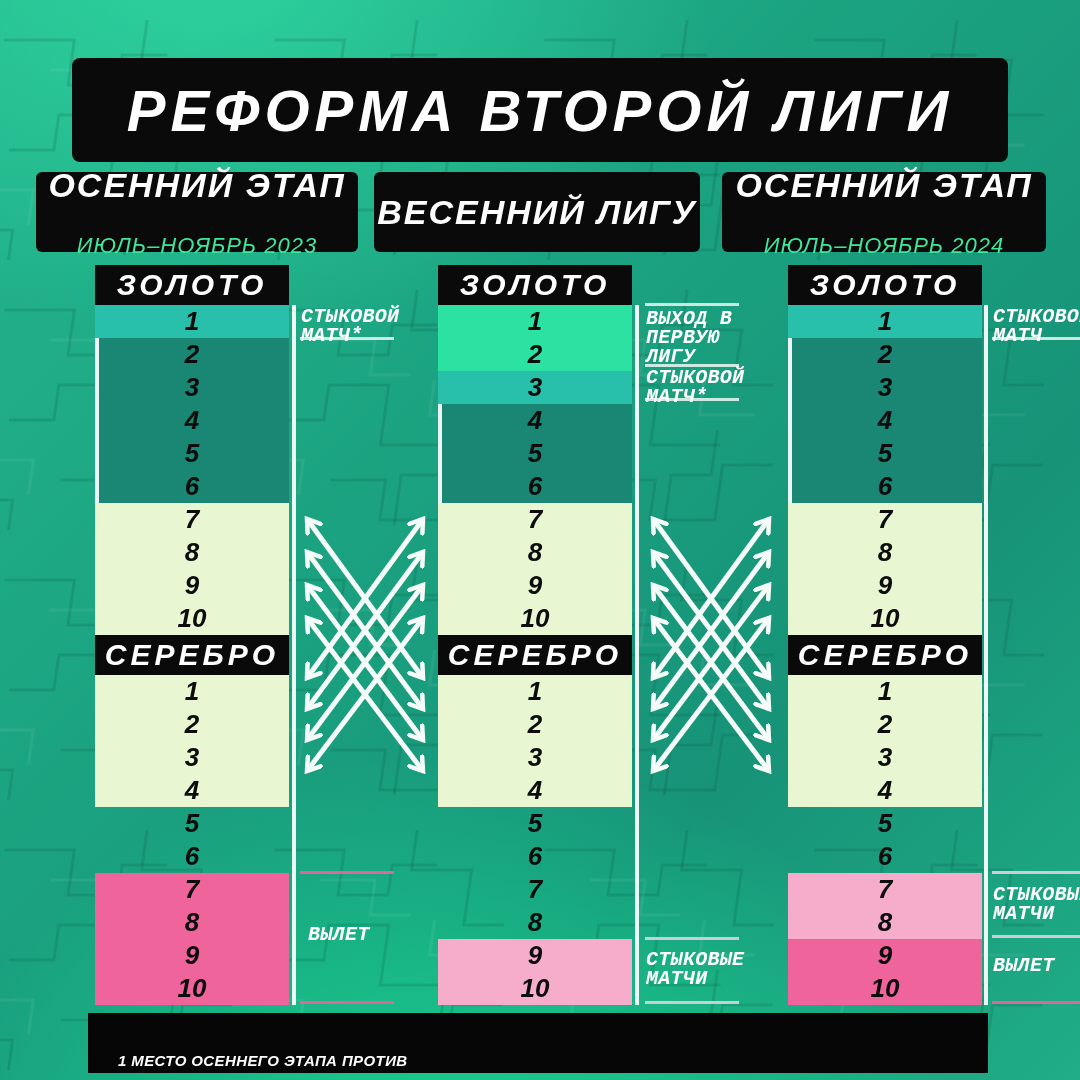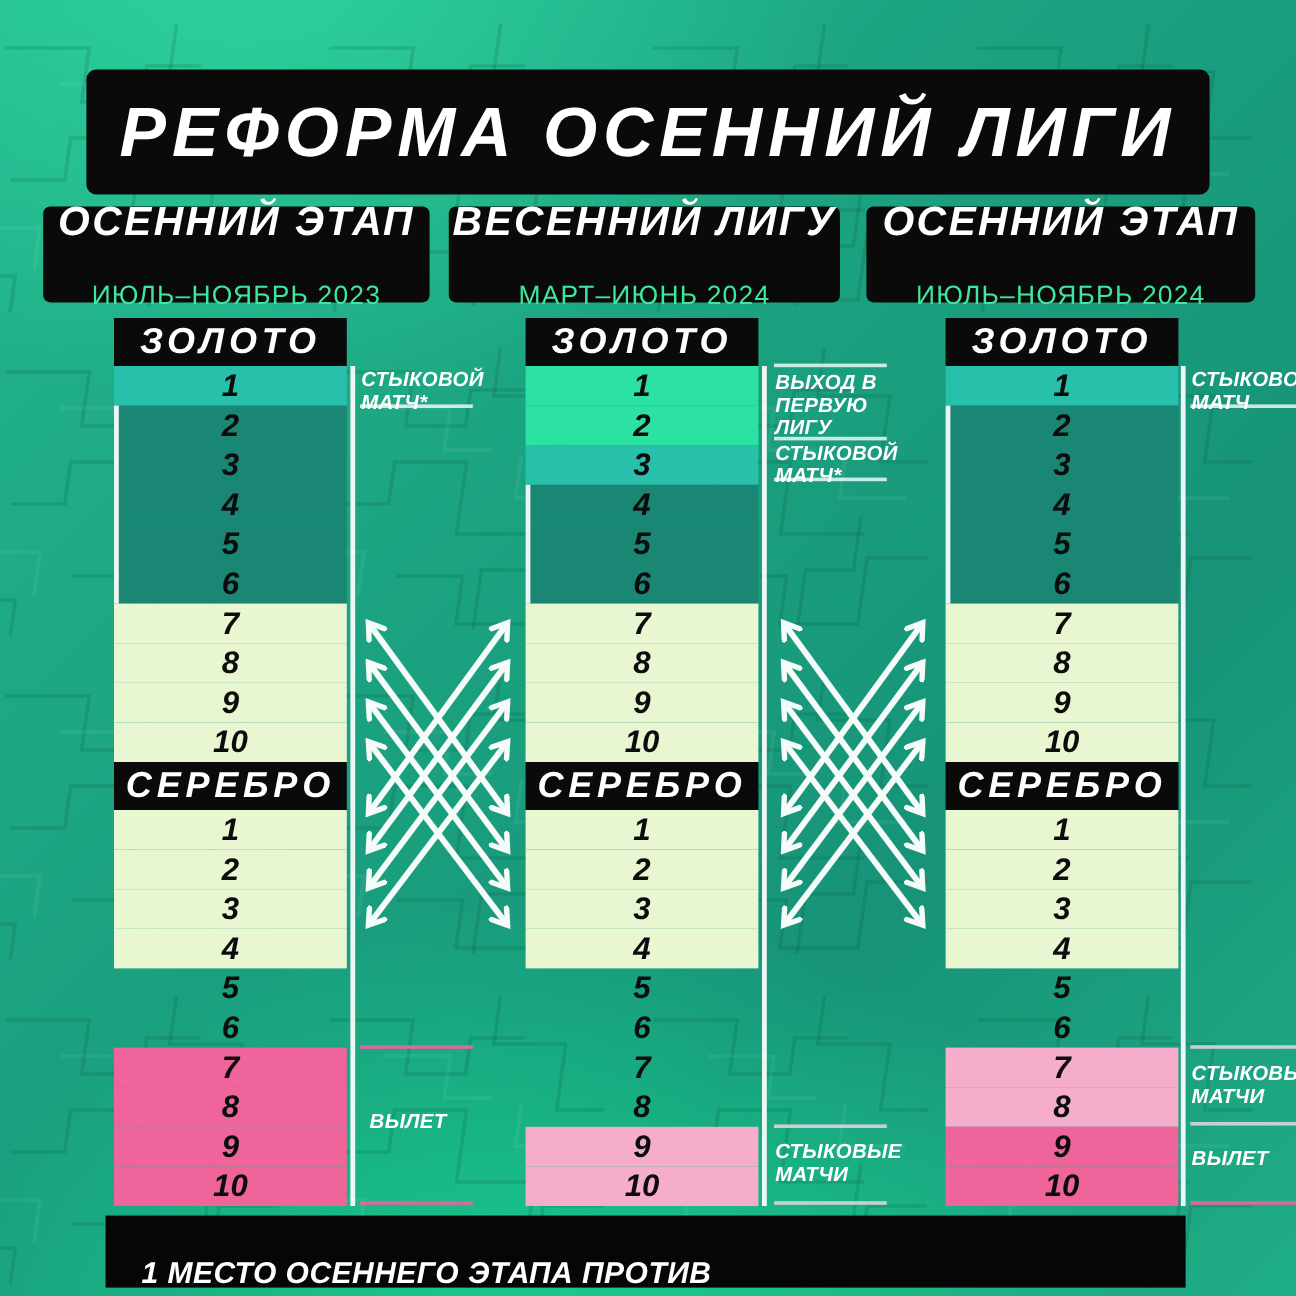--- a/index.html
+++ b/index.html
@@ -17,21 +17,21 @@
   .title-bar{position:absolute;left:72px;top:58px;width:936px;height:104px;
     background:#0a0a0a;border-radius:8px;display:flex;align-items:center;justify-content:center;}
   .title-text{font-size:58px;font-weight:bold;font-style:italic;color:#ffffff;letter-spacing:5px;white-space:nowrap;}
 
   .stage-header{position:absolute;top:172px;height:80px;background:#0a0a0a;border-radius:6px;
     display:flex;flex-direction:column;align-items:center;justify-content:center;gap:1px;}
   #sh1{left:36px;width:322px}
   #sh2{left:374px;width:326px}
   #sh3{left:722px;width:324px}
   .stage-name{font-size:34px;font-weight:bold;font-style:italic;color:#fff;letter-spacing:2px;white-space:nowrap;}
-  .stage-period{font-size:22px;color:#3fe79c;letter-spacing:1px;white-space:nowrap;margin-top:27px;}
+  .stage-period{font-size:22px;font-style:italic;color:#3fe79c;letter-spacing:1px;white-space:nowrap;margin-top:27px;}
 
   .table{position:absolute;top:265px;width:194px;}
   #t1{left:95px} #t2{left:438px} #t3{left:788px}
   .league-header{height:40px;background:#0a0a0a;color:#fff;display:flex;align-items:center;justify-content:center;
     font-size:30px;font-weight:bold;font-style:italic;letter-spacing:4px;}
   .trow{height:33px;line-height:33px;text-align:center;font-size:26px;font-weight:bold;font-style:italic;color:#0c0c0c;}
   .teal{background:#28c0ab}
   .bright{background:#2ce2a2}
   .dark{background:#1a8674}
   .light{background:#e9f6d2}
@@ -40,22 +40,22 @@
   .none{background:transparent}
 
   .vline{position:absolute;width:4px;background:rgba(255,255,255,0.92);}
   #vr1{left:292px;top:305px;height:700px}
   #vr2{left:635px;top:305px;height:700px}
   #vr3{left:984px;top:305px;height:700px}
   #vl1{left:95px;top:338px;height:165px}
   #vl2{left:438px;top:404px;height:99px}
   #vl3{left:788px;top:338px;height:165px}
 
-  .ann{position:absolute;color:#fff;font-style:italic;font-weight:bold;font-size:17px;line-height:19px;
-    text-transform:uppercase;letter-spacing:0.3px;width:100px;}
+  .ann{position:absolute;color:#fff;font-style:italic;font-weight:bold;font-size:20px;line-height:19px;
+    text-transform:uppercase;letter-spacing:0.3px;width:100px;font-family:Liberation Mono, monospace;}
   .ann-line{position:absolute;height:3px;width:94px;}
   .line-white{background:rgba(255,255,255,0.78)}
   .line-gray{background:#c9ced3}
   .line-pink{background:#e0679e}
 
   #ann-playoff-1{left:301px;top:307px}
   #ul-playoff-1{left:300px;top:337px}
   #ol-promotion{left:645px;top:303px}
   #ann-promotion{left:646px;top:309px}
   #ul-promotion{left:645px;top:364px}
@@ -74,21 +74,21 @@
   #ann-playoffs-3{left:993px;top:885px}
   #ul-playoffs-3{left:992px;top:935px}
   #ann-relegation-3{left:993px;top:956px}
   #ul-relegation-3{left:992px;top:1001px}
 
   .arrows{position:absolute;top:503px;width:134px;height:285px;}
   #ar1{left:298px} #ar2{left:644px}
 
   .footnote{position:absolute;left:88px;top:1013px;width:900px;height:60px;background:#060606;
     display:flex;flex-direction:column;justify-content:center;padding-left:30px;box-sizing:border-box;}
-  .footnote div{color:#fff;font-style:italic;font-weight:bold;font-size:25px;line-height:24px;
+  .footnote div{color:#fff;font-style:italic;font-weight:bold;font-size:15px;line-height:24px;
     text-transform:uppercase;letter-spacing:0.4px;white-space:nowrap;margin-top:36px;}
 </style>
 </head>
 <body>
 
 <div class="canvas">
 
   <svg class="bg-pattern" width="1080" height="1080">
     <defs>
       <pattern id="maze" width="270" height="270" patternUnits="userSpaceOnUse">
@@ -106,30 +106,29 @@
           <path d="M20 190 h40 v35"></path>
         </g>
       </pattern>
     </defs>
     <rect x="0" y="0" width="1080" height="1080" fill="url(#maze)"></rect>
   </svg>
 
   <div class="layer">
 
     <div class="title-bar">
-      <div class="title-text">РЕФОРМА ОСЕННИЙ ЛИГИ</div>
+      <div class="title-text">РЕФОРМА ВТОРОЙ ЛИГИ</div>
     </div>
 
     <div class="stage-header" id="sh1">
       <div class="stage-name">ОСЕННИЙ ЭТАП</div>
       <div class="stage-period">ИЮЛЬ–НОЯБРЬ 2023</div>
     </div>
     <div class="stage-header" id="sh2">
       <div class="stage-name">ВЕСЕННИЙ ЛИГУ</div>
-      <div class="stage-period">МАРТ–ИЮНЬ 2024</div>
     </div>
     <div class="stage-header" id="sh3">
       <div class="stage-name">ОСЕННИЙ ЭТАП</div>
       <div class="stage-period">ИЮЛЬ–НОЯБРЬ 2024</div>
     </div>
 
     <div class="table" id="t1">
       <div class="league-header">ЗОЛОТО</div>
       <div class="trow teal">1</div>
       <div class="trow dark">2</div>

